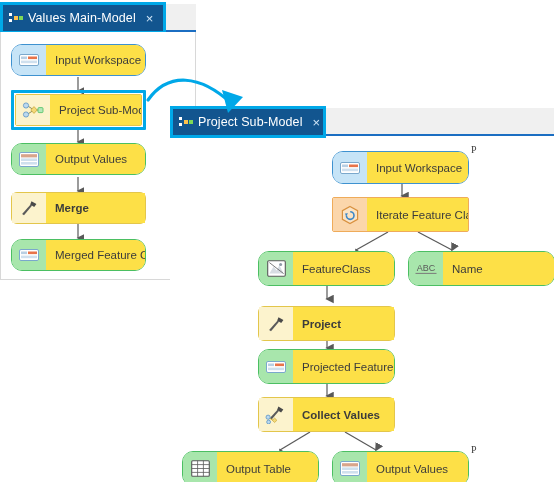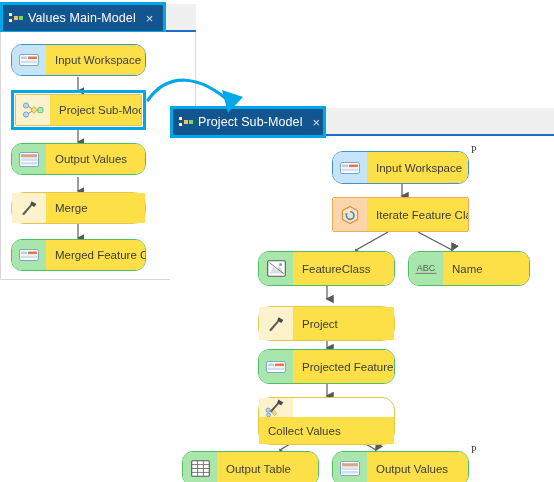--- a/index.html
+++ b/index.html
@@ -127,21 +127,22 @@
   .node.varblue {
     border: 1.6px solid #3e92d0;
     border-radius: 11px;
   }
   .node.varblue .iconcell { background: #c6e4f7; border-radius: 9px 0 0 9px; }
   .node.varblue .labelcell { border-radius: 0 9px 9px 0; }
 
   
   .node.tool {
     border: 1.3px solid #e3c64b;
-    border-radius: 13px;
+    border-radius: 6px;
+    font-weight: bold;
   }
   .node.tool .iconcell { background: #fcf3cd; }
 
   
   .node.iter {
     border: 1.3px solid #efab5a;
     border-radius: 2px;
   }
   .node.iter .iconcell { background: #fbd6ab; }
 
@@ -353,21 +354,21 @@
           <svg class="gicon" width="19" height="17" viewBox="0 0 19 17">
             <rect x="0.7" y="0.7" width="17.6" height="15.6" rx="1.2" fill="#ffffff" stroke="#5a5a5a" stroke-width="1.1"></rect>
             <path d="M2.4 13.6 L6.6 6.4 L9.6 10.4 L12.4 5.2 L16.6 13.6 Z" fill="#d7dde3"></path>
             <circle cx="13.6" cy="4.6" r="1.5" fill="#8d99a6"></circle>
             <line x1="2.4" y1="2.6" x2="16.6" y2="13.6" stroke="#5a5a5a" stroke-width=".8"></line>
           </svg>
         </div>
         <div class="labelcell">FeatureClass</div>
       </div>
 
-      <div class="node var" style="left:238px; top:113px; width:122px; height:35px;">
+      <div class="node var" style="left:238px; top:113px; width:147px; height:35px;">
         <div class="iconcell">
           <svg class="gicon" width="26" height="16" viewBox="0 0 26 16">
             <text x="13" y="9.6" font-family="Liberation Sans, sans-serif" font-size="9" fill="#5a5a5a" text-anchor="middle">ABC</text>
             <line x1="2.5" y1="12.4" x2="23.5" y2="12.4" stroke="#7a7a7a" stroke-width="1"></line>
           </svg>
         </div>
         <div class="labelcell">Name</div>
       </div>
 
       <div class="node tool" style="left:88px; top:162px; width:137px; height:35px;margin-top:6px;">
@@ -385,21 +386,21 @@
           <svg class="gicon" width="20" height="12" viewBox="0 0 20 12">
             <rect x="0.5" y="0.5" width="19" height="11" rx="1.5" fill="#ffffff" stroke="#7aa8cc"></rect>
             <rect x="2" y="2.5" width="6" height="2.6" fill="#b9cfe3"></rect>
             <rect x="9" y="2.5" width="9" height="2.6" fill="#e8744a"></rect>
             <rect x="2" y="6.6" width="16" height="2.6" fill="#cfe0ee"></rect>
           </svg>
         </div>
         <div class="labelcell">Projected Feature Class</div>
       </div>
 
-      <div class="node tool" style="left:88px; top:259px; width:137px; height:48px;flex-direction:column;">
+      <div class="node tool" style="left:88px; top:259px; width:137px; height:35px;">
         <div class="iconcell">
           <svg class="gicon" width="22" height="19" viewBox="0 0 22 19">
             <path d="M13.4 1.6 L18.3 4.5 L16.1 7.4 L12.1 5.0 Z" fill="#4a4a4a"></path>
             <path d="M12.5 4.8 L14.1 5.8 L6.6 14.6 L4.7 13.3 Z" fill="#5a5a5a"></path>
             <line x1="4.0" y1="12.8" x2="8.2" y2="15.4" stroke="#c9a93c" stroke-width="1"></line>
             <circle cx="3.1" cy="12.2" r="2.1" fill="#bcd9ef" stroke="#5b93c4" stroke-width=".8"></circle>
             <circle cx="3.6" cy="17.0" r="1.9" fill="#bcd9ef" stroke="#5b93c4" stroke-width=".8"></circle>
             <polygon points="9.6,13.1 11.9,15.3 9.6,17.5 7.3,15.3" fill="#f4d97a" stroke="#c9a93c" stroke-width=".7"></polygon>
           </svg>
         </div>

